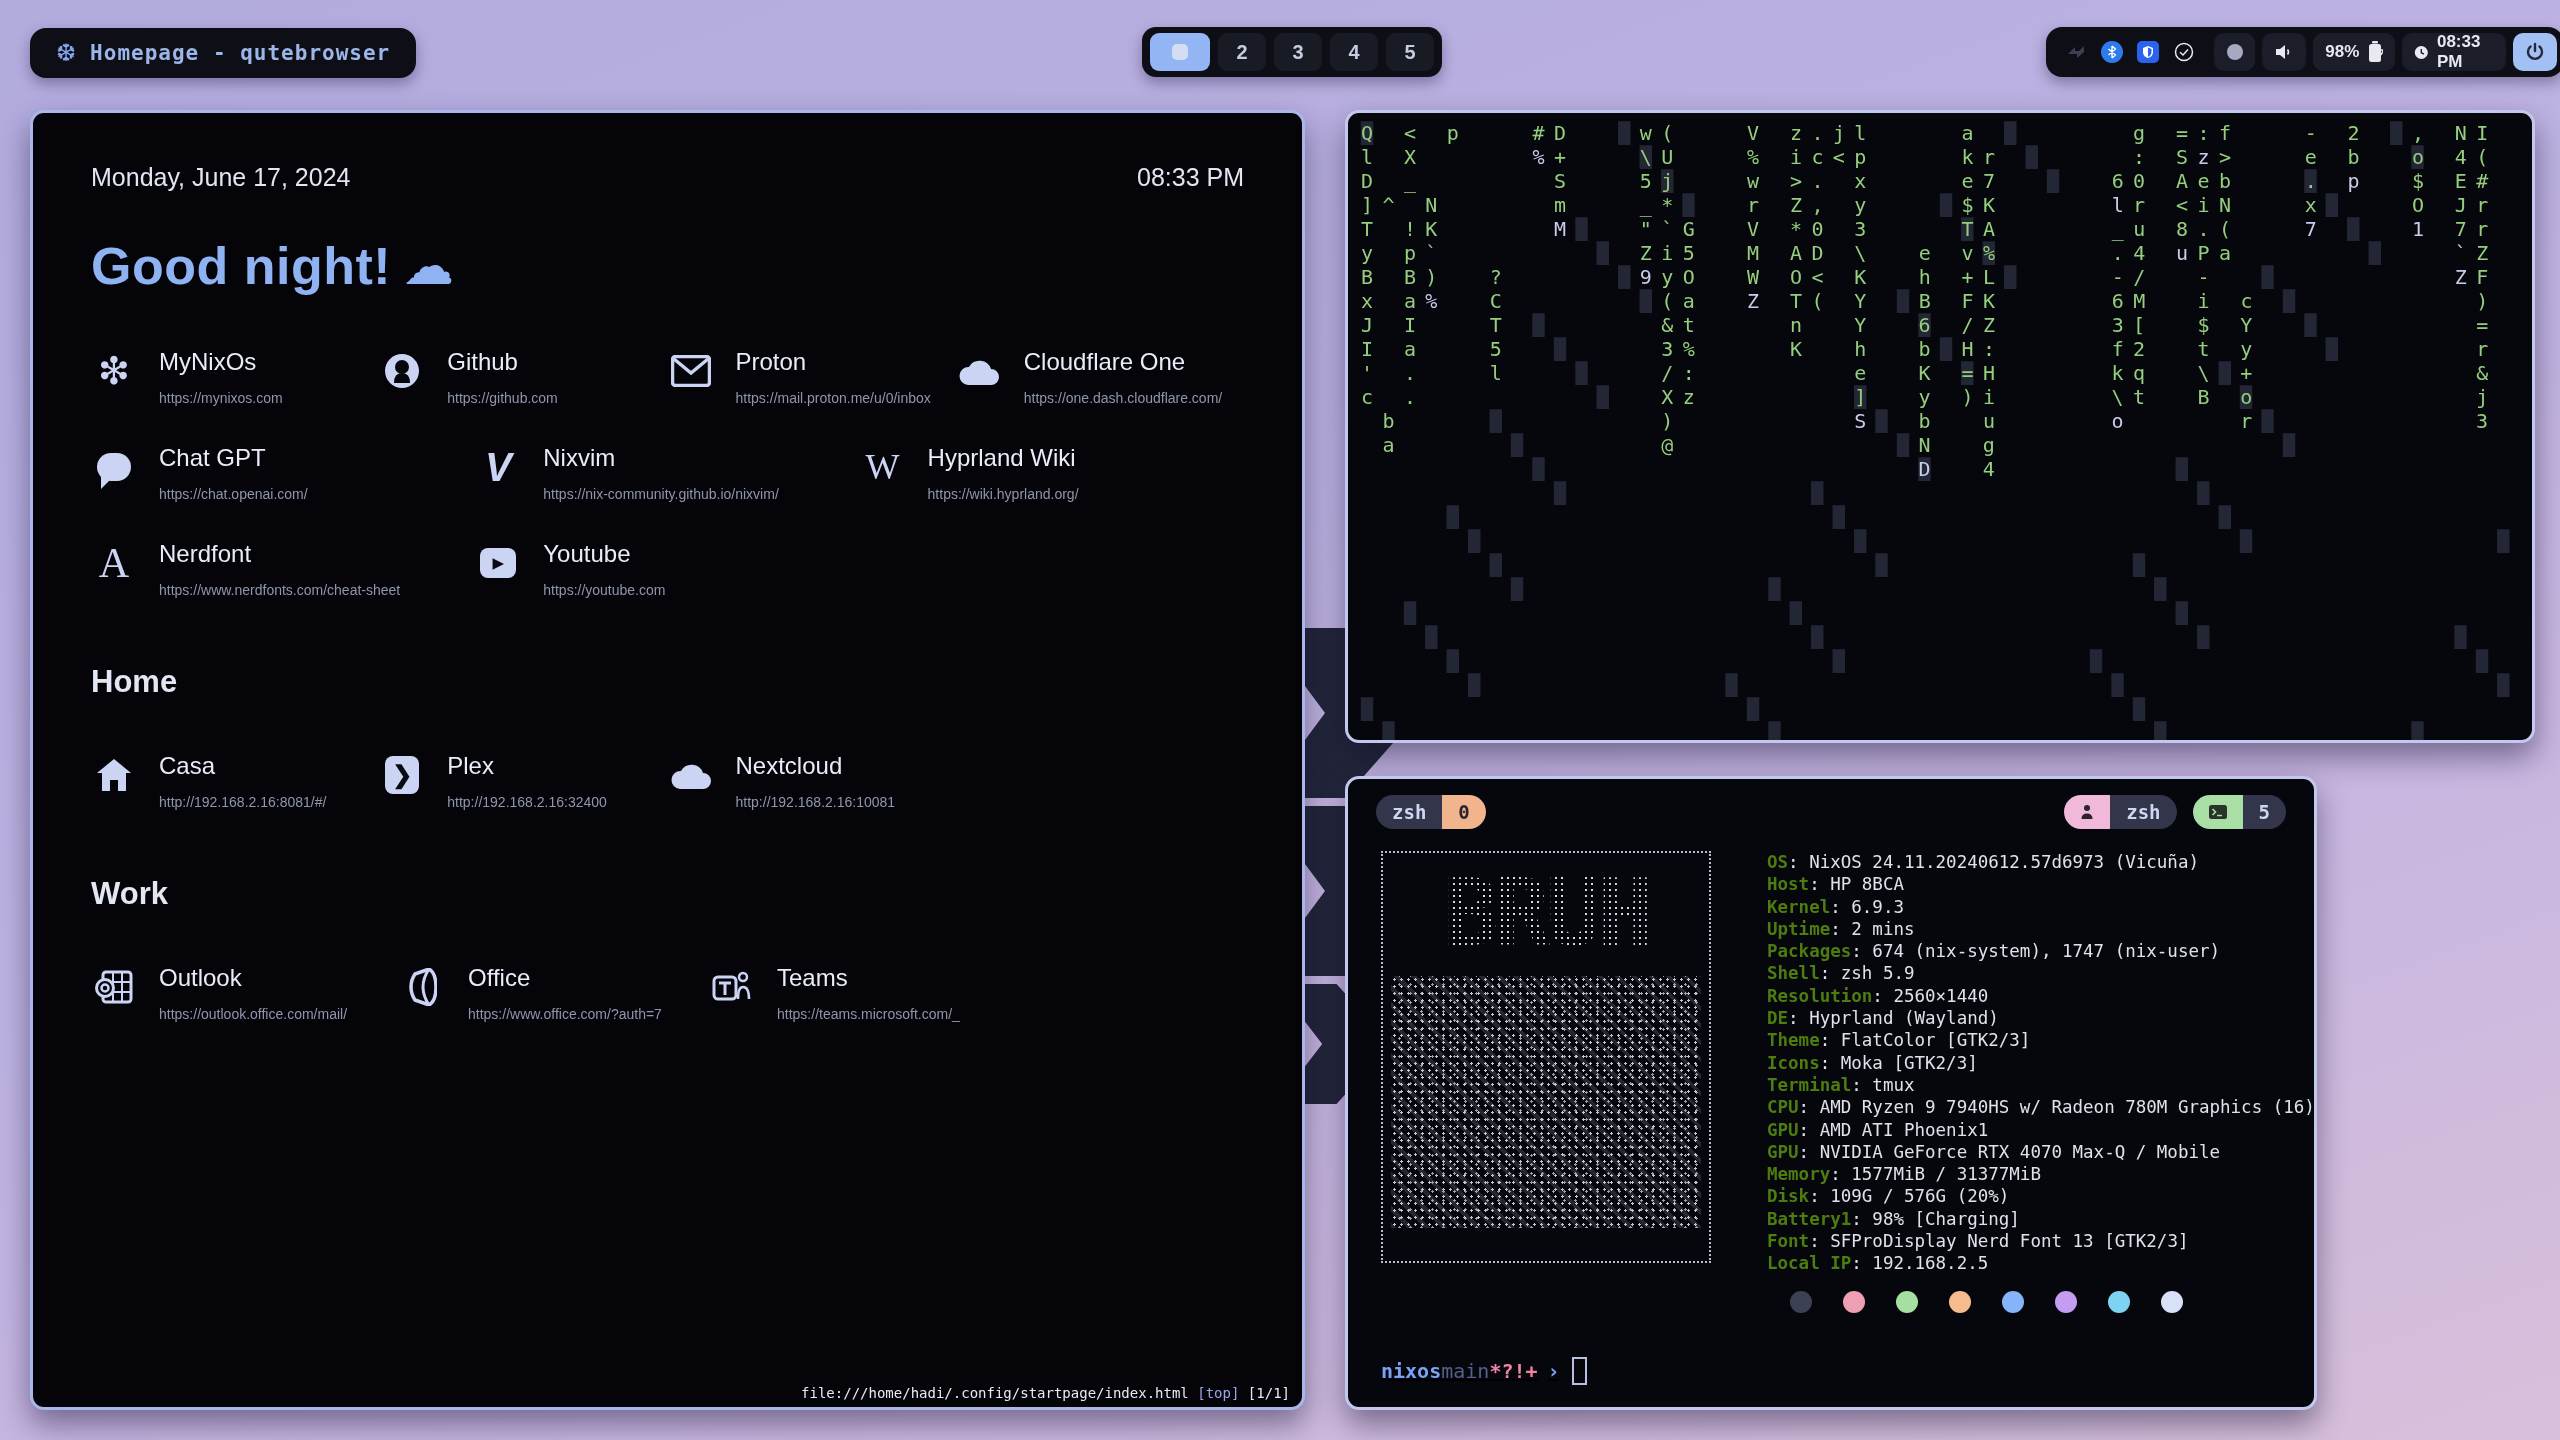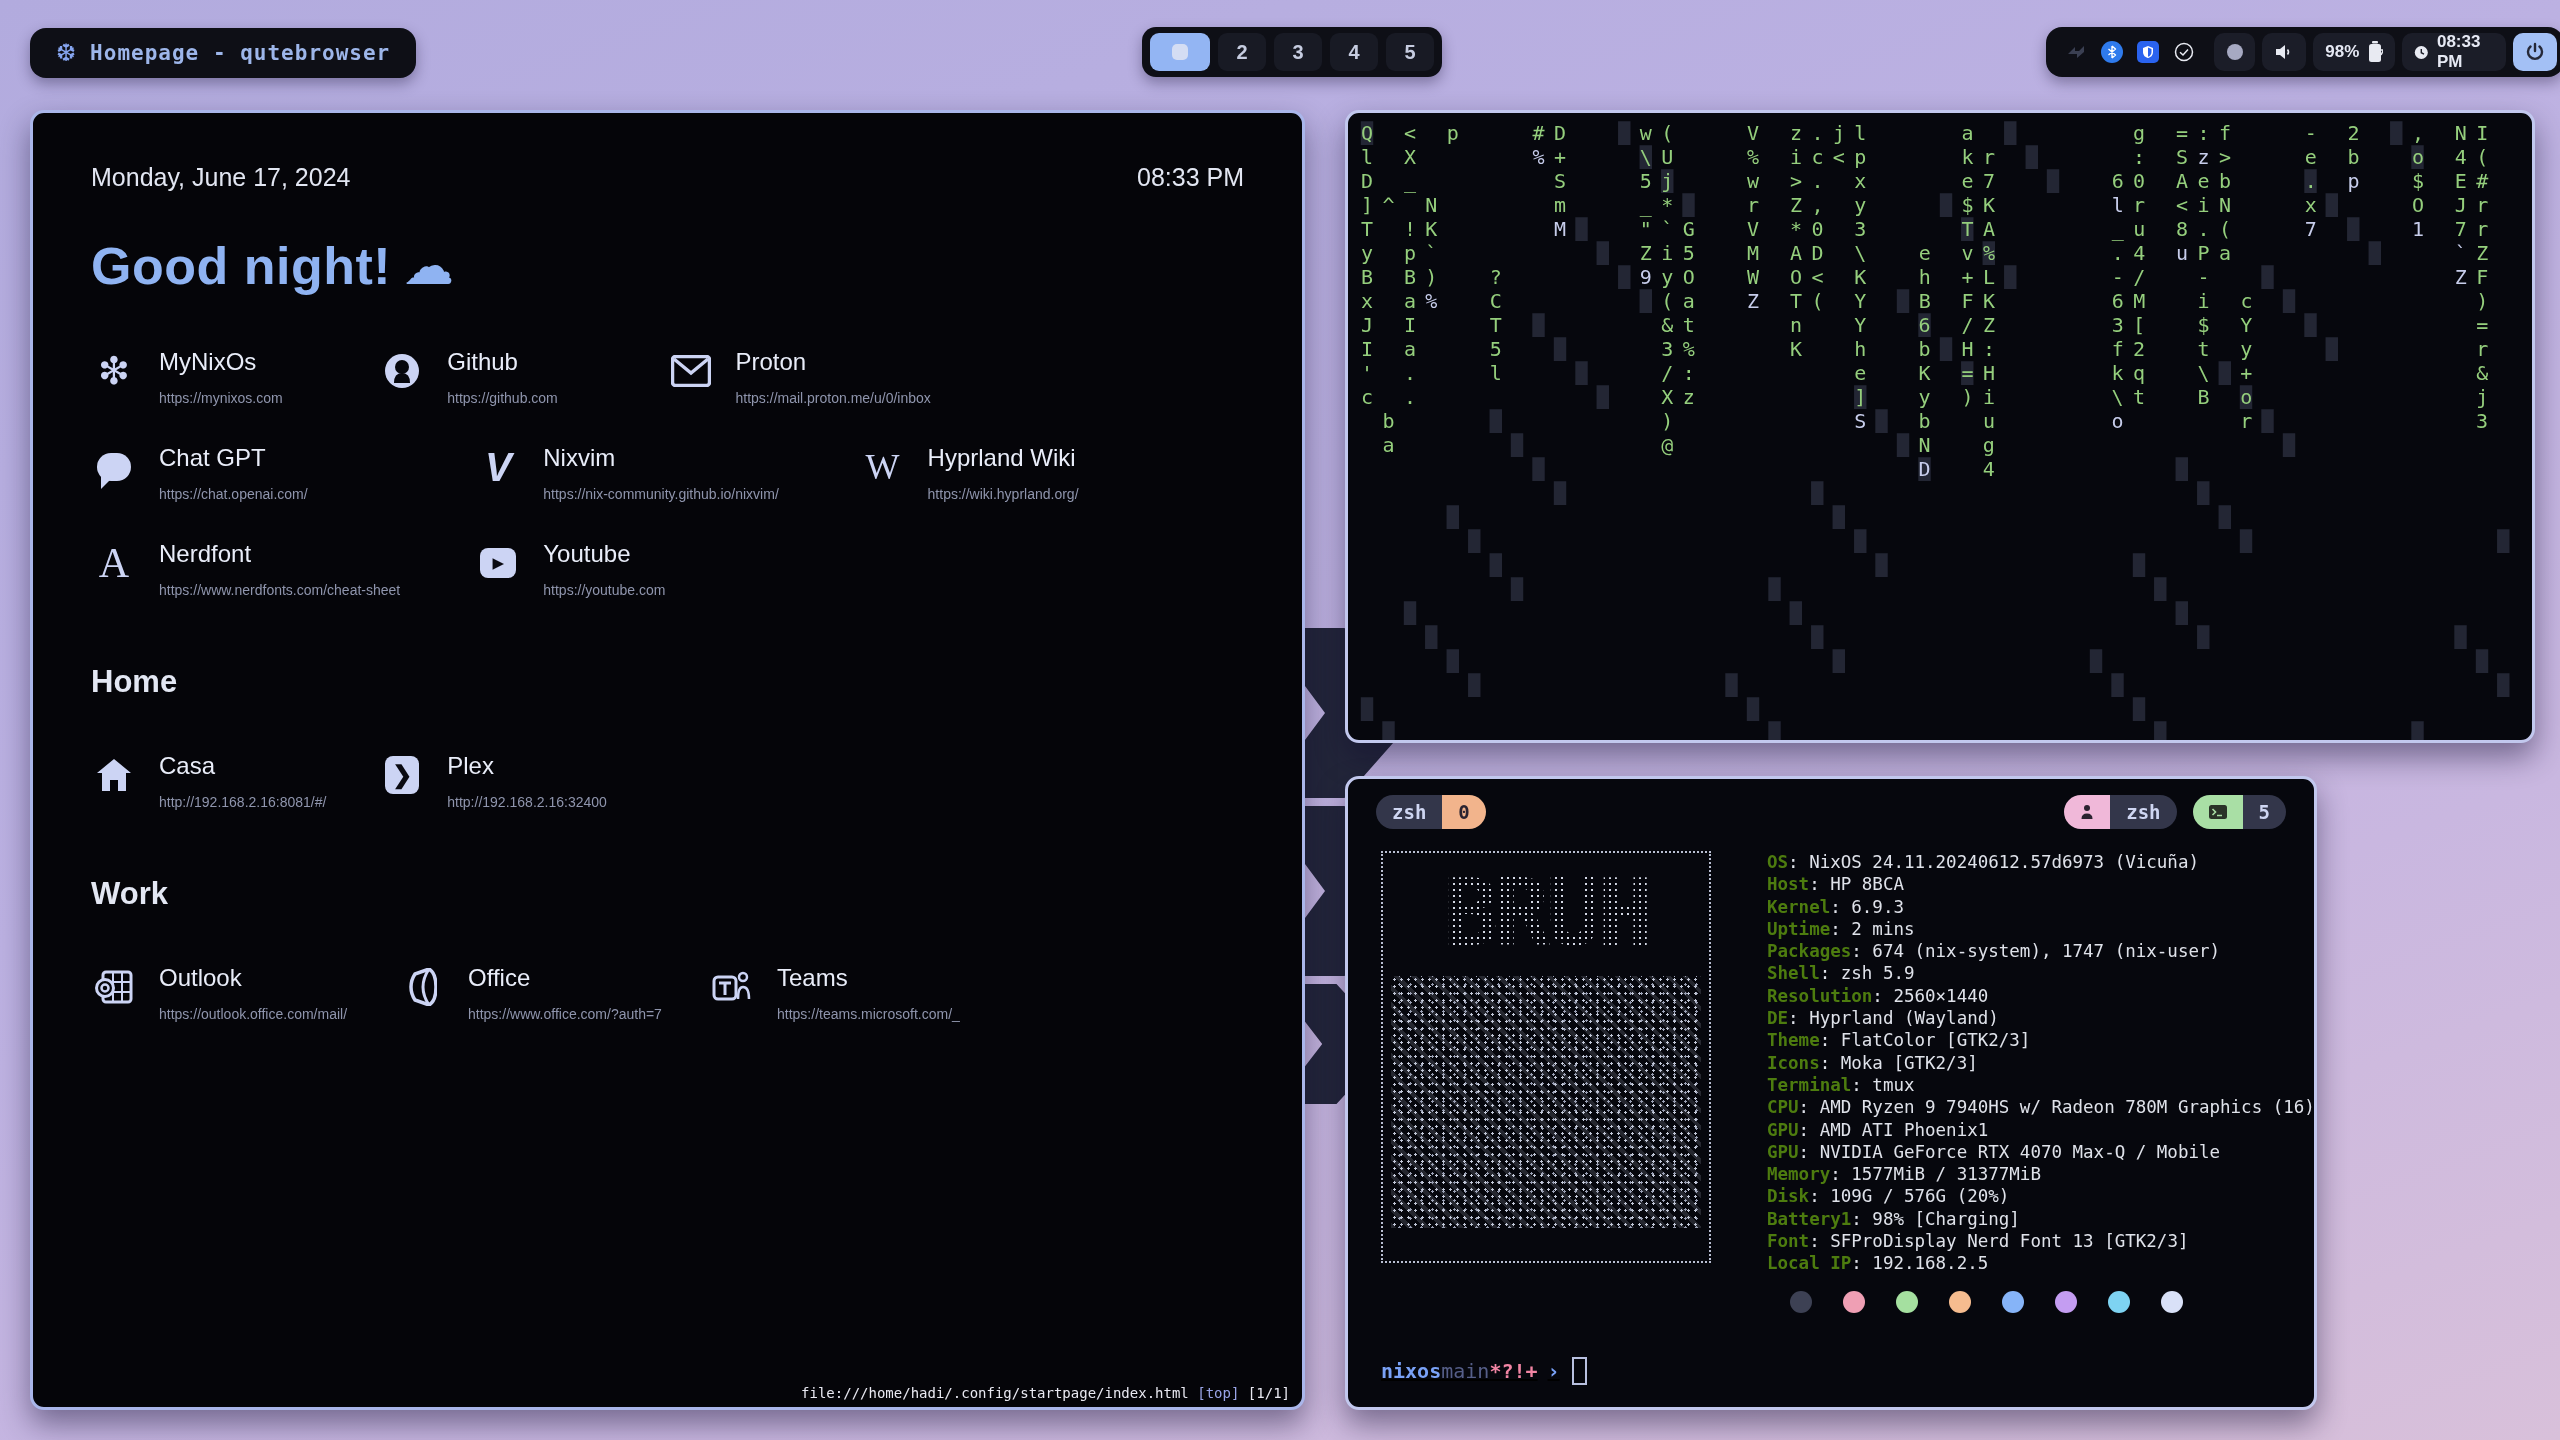--- a/index.html
+++ b/index.html
@@ -219,20 +219,31 @@
             <svg width="40" height="32" viewBox="0 0 40 32">
               <rect x="1.5" y="1.5" width="37" height="29" rx="3" stroke="#ccd4f4" stroke-width="3.5" fill="none"></rect>
               <path d="M3 4 L20 18 L37 4" stroke="#ccd4f4" stroke-width="3.5" fill="none"></path>
             </svg>
           </span>
           <span>
             <div class="bm-t">Proton</div>
             <div class="bm-u">https://mail.proton.me/u/0/inbox</div>
           </span>
         </div>
+        <div class="bm w25">
+          <span class="bm-icon">
+            <svg width="44" height="32" viewBox="0 0 44 32">
+              <path d="M11 30 A9 9 0 0 1 12 12 A12 12 0 0 1 34 14 A8 8 0 0 1 34 30 Z" fill="#ccd4f4"></path>
+            </svg>
+          </span>
+          <span>
+            <div class="bm-t">Cloudflare One</div>
+            <div class="bm-u">https://one.dash.cloudflare.com/</div>
+          </span>
+        </div>
         <div class="bm w33">
           <span class="bm-icon">
             <span class="bubble"></span>
           </span>
           <span>
             <div class="bm-t">Chat GPT</div>
             <div class="bm-u">https://chat.openai.com/</div>
           </span>
         </div>
         <div class="bm w33">
@@ -279,20 +290,31 @@
             <div class="bm-u">http://192.168.2.16:8081/#/</div>
           </span>
         </div>
         <div class="bm w25">
           <span class="bm-icon">
             <span class="plexi">❯</span>
           </span>
           <span>
             <div class="bm-t">Plex</div>
             <div class="bm-u">http://192.168.2.16:32400</div>
+          </span>
+        </div>
+        <div class="bm w25">
+          <span class="bm-icon">
+            <svg width="44" height="32" viewBox="0 0 44 32">
+              <path d="M11 30 A9 9 0 0 1 12 12 A12 12 0 0 1 34 14 A8 8 0 0 1 34 30 Z" fill="#ccd4f4"></path>
+            </svg>
+          </span>
+          <span>
+            <div class="bm-t">Nextcloud</div>
+            <div class="bm-u">http://192.168.2.16:10081</div>
           </span>
         </div>
       </div>
       <div class="sec-h">Work</div>
       <div class="bm-list">
         <div class="bm w268">
           <span class="bm-icon">
             <svg width="38" height="34" viewBox="0 0 38 34">
               <rect x="8" y="2" width="28" height="30" rx="3" stroke="#ccd4f4" stroke-width="3" fill="none"></rect>
               <path d="M8 12 H36 M8 22 H36 M18 2 V32 M27 2 V32" stroke="#ccd4f4" stroke-width="2"></path>

